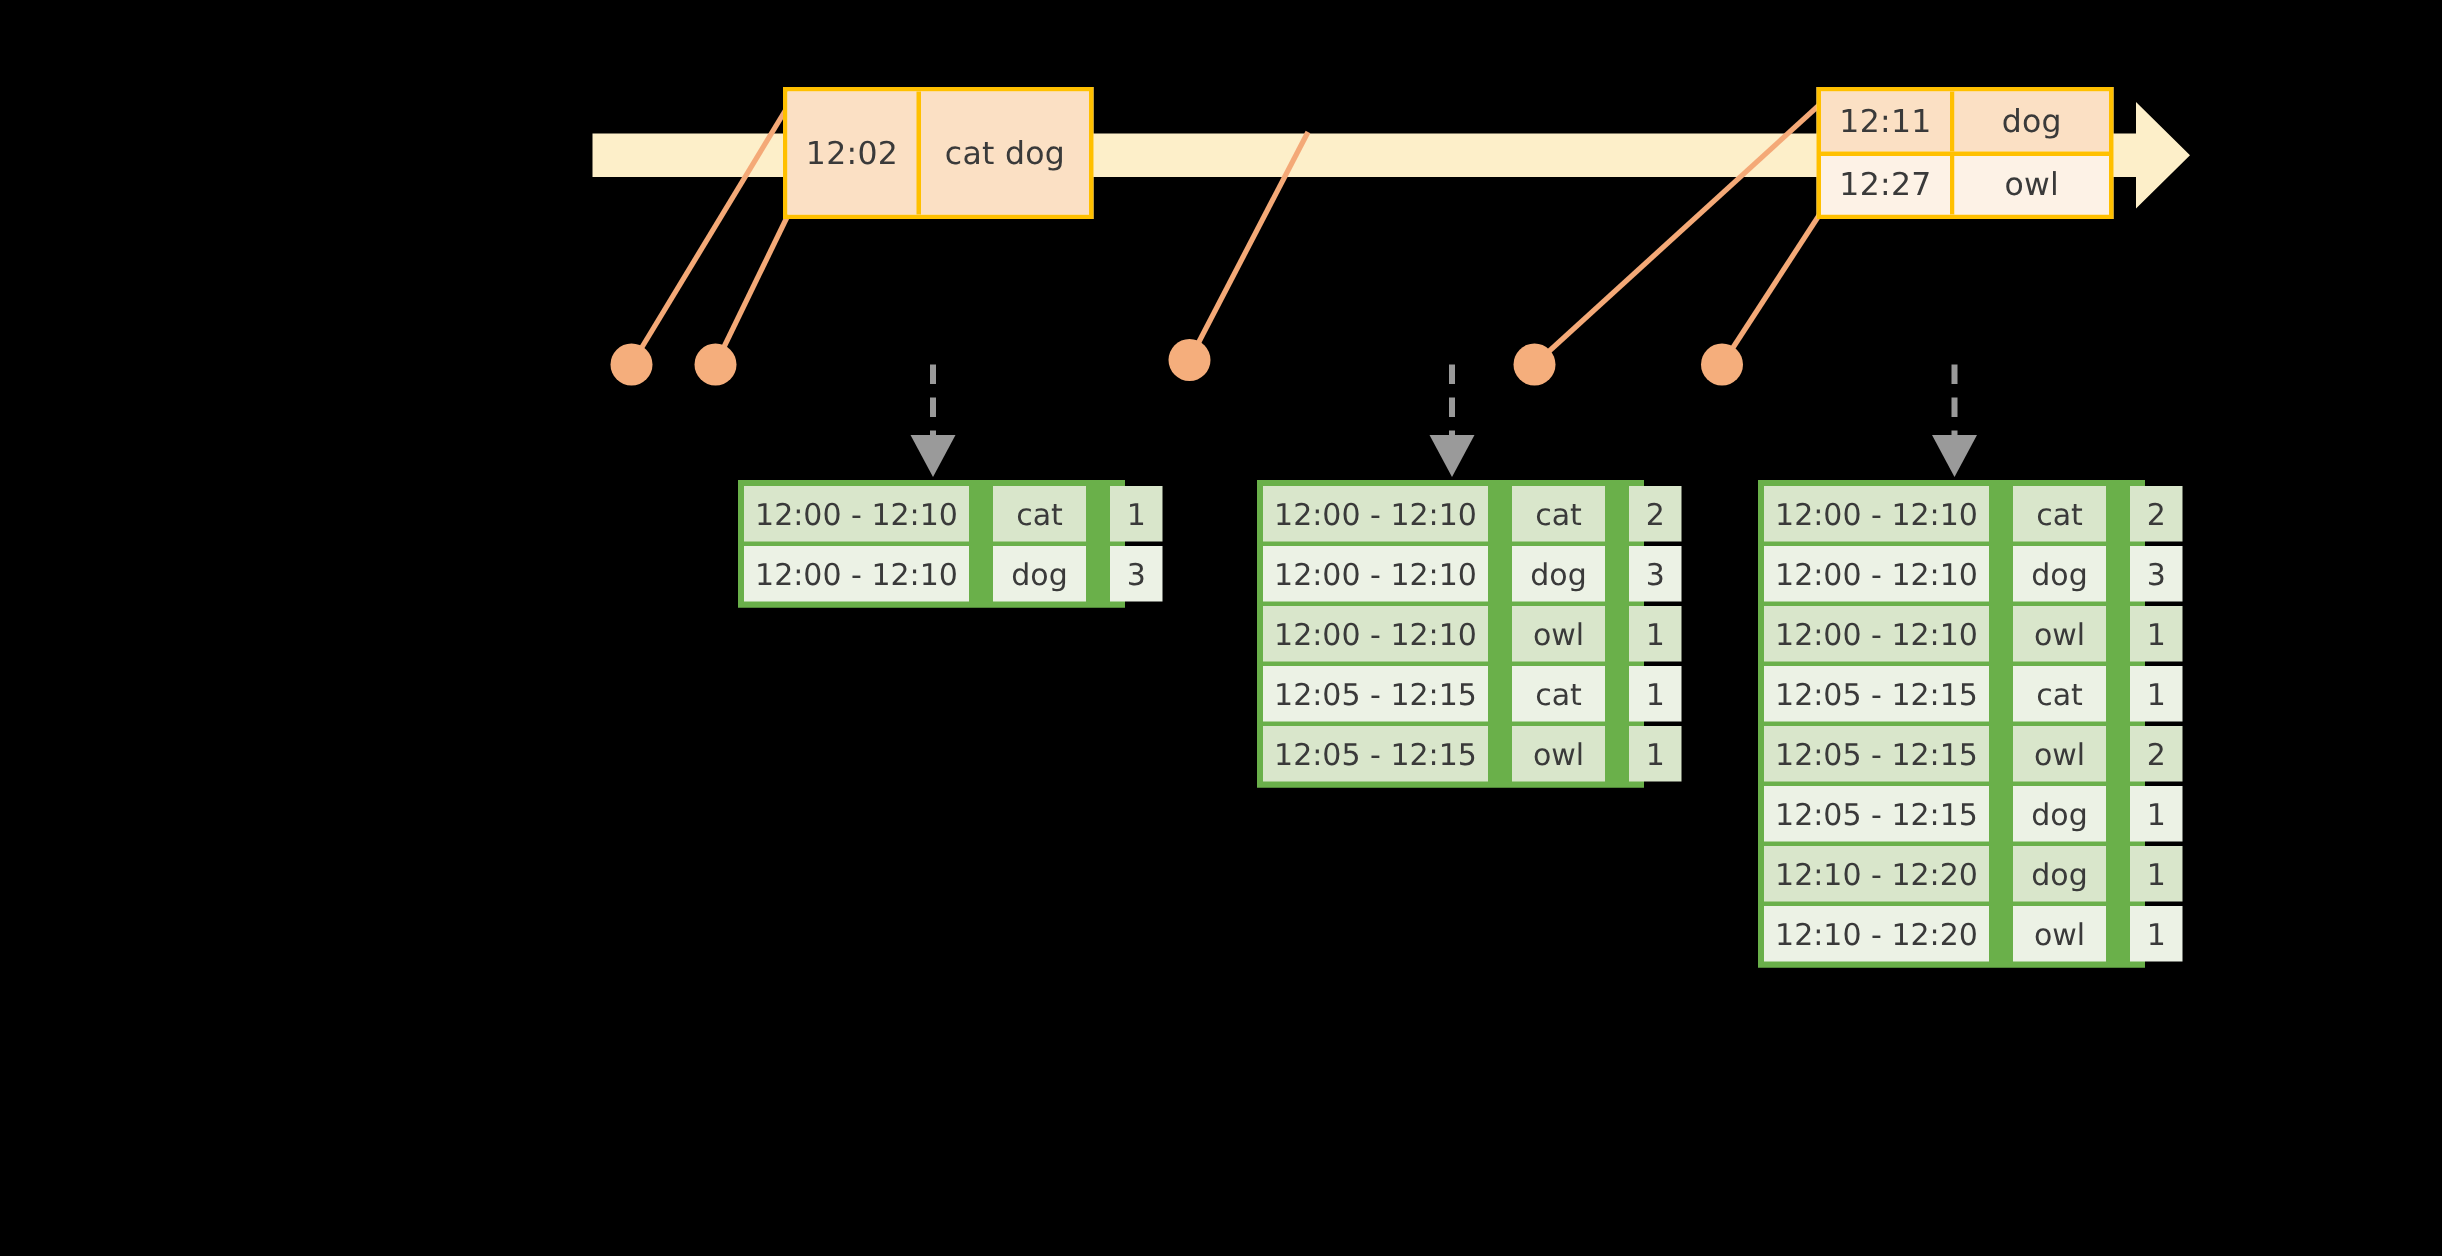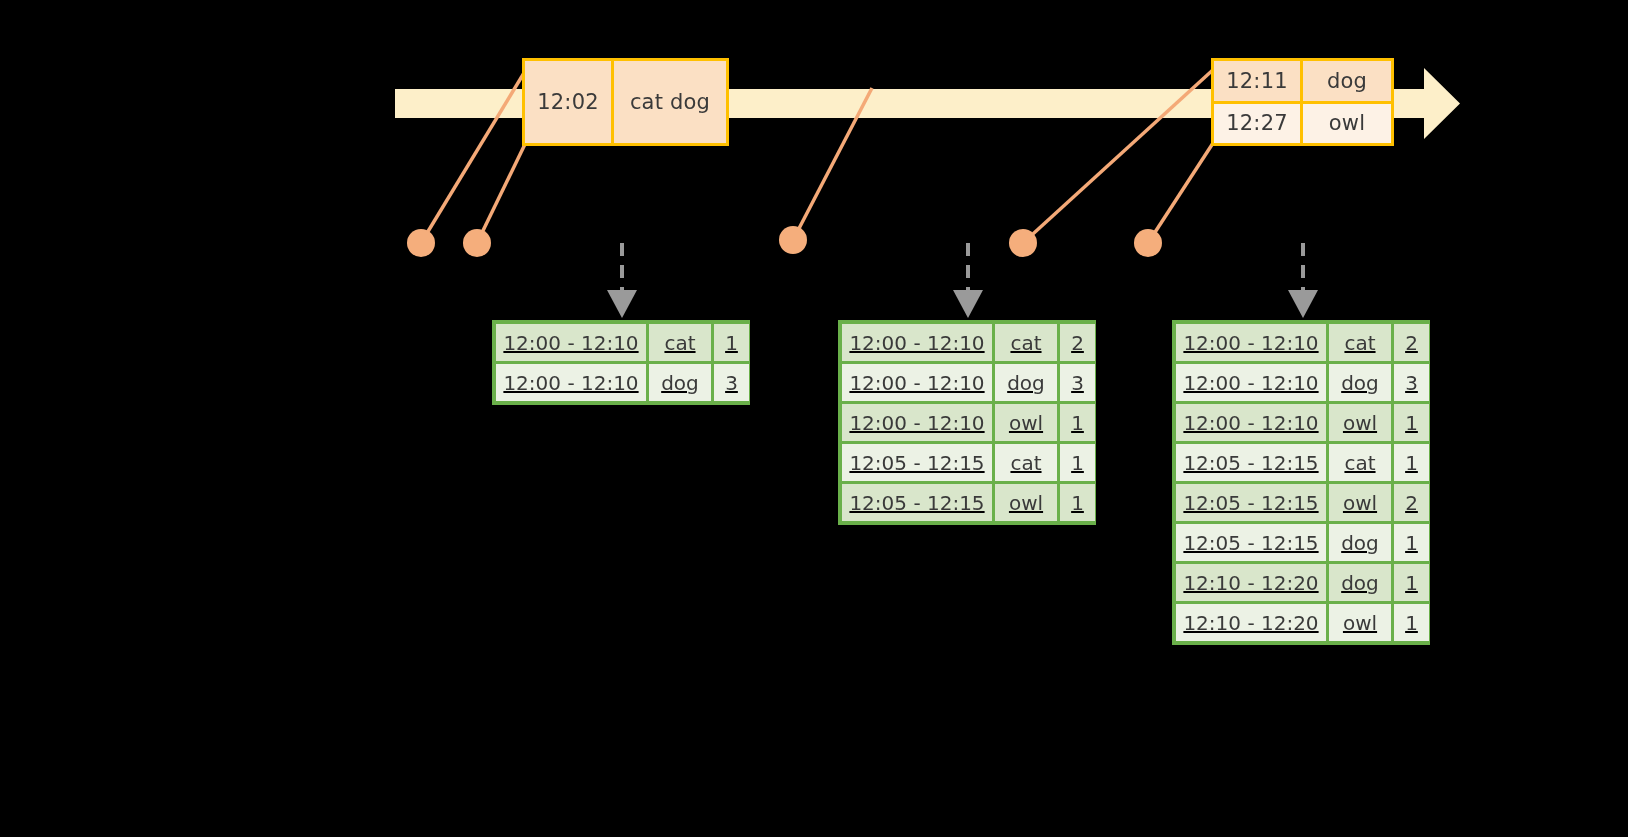--- a/index.html
+++ b/index.html
@@ -67,23 +67,22 @@
     border: 4px solid #6AB04A;
     box-sizing: border-box;
     background: #6AB04A;
     display: flex;
     flex-direction: column;
     gap: 3px;
     padding: 0px;
   }
   .grow {
     display: flex;
-    gap: 3px;
+    gap: 16px;
     height: 37px;
-    text-decoration: underline;
   }
   .gcell {
     display: flex;
     align-items: center;
     justify-content: center;
     font-size: 20px;
     color: #3a3a3a;
     white-space: nowrap;
     background: #ECF2E5;
   }
@@ -132,21 +131,21 @@
   </svg>
 
   <div class="evt-box" style="left:522px; top:58px; width:207px; height:88px;">
     <div class="evt-row shade">
       <div class="evt-cell time">12:02</div>
       <div class="evt-cell val">cat dog</div>
     </div>
   </div>
 
 
-  <div class="evt-box" style="left:1211px; top:58px; width:183px; height:88px;">
+  <div class="evt-box" style="left:1211px; top:58px; width:198px; height:88px;">
     <div class="evt-row shade">
       <div class="evt-cell time">12:11</div>
       <div class="evt-cell val">dog</div>
     </div>
     <div class="evt-row plain">
       <div class="evt-cell time">12:27</div>
       <div class="evt-cell val">owl</div>
     </div>
   </div>
 

